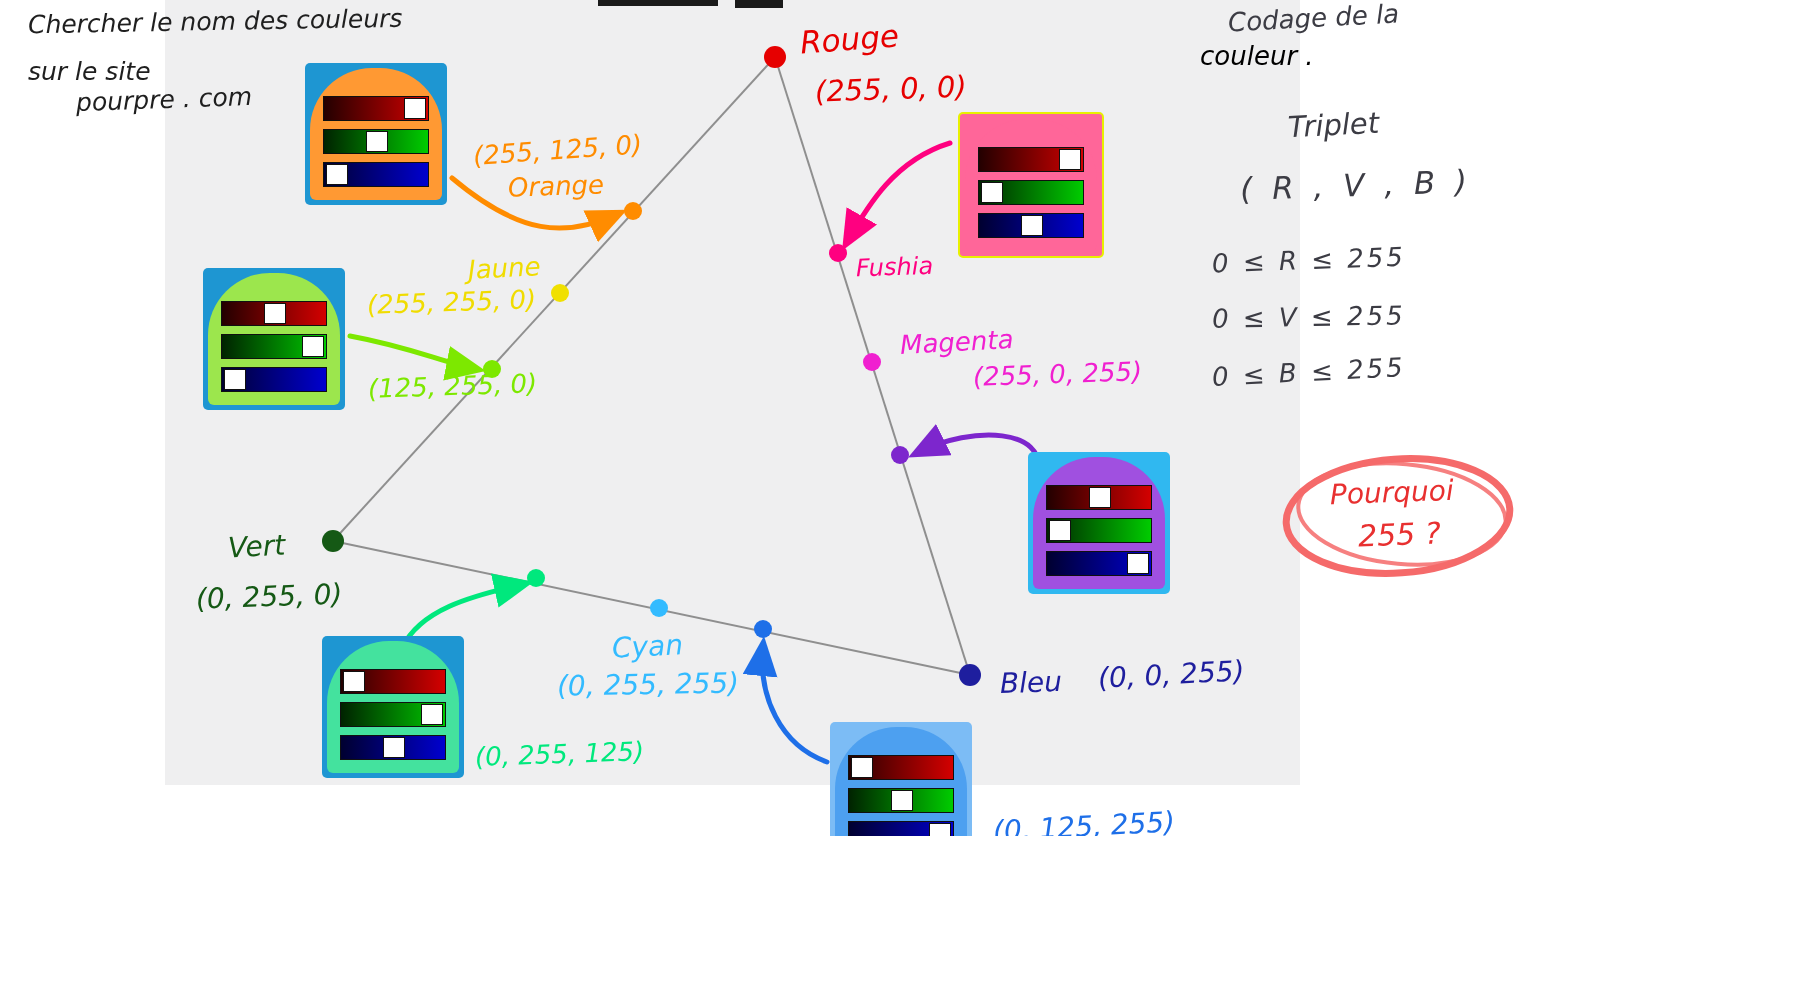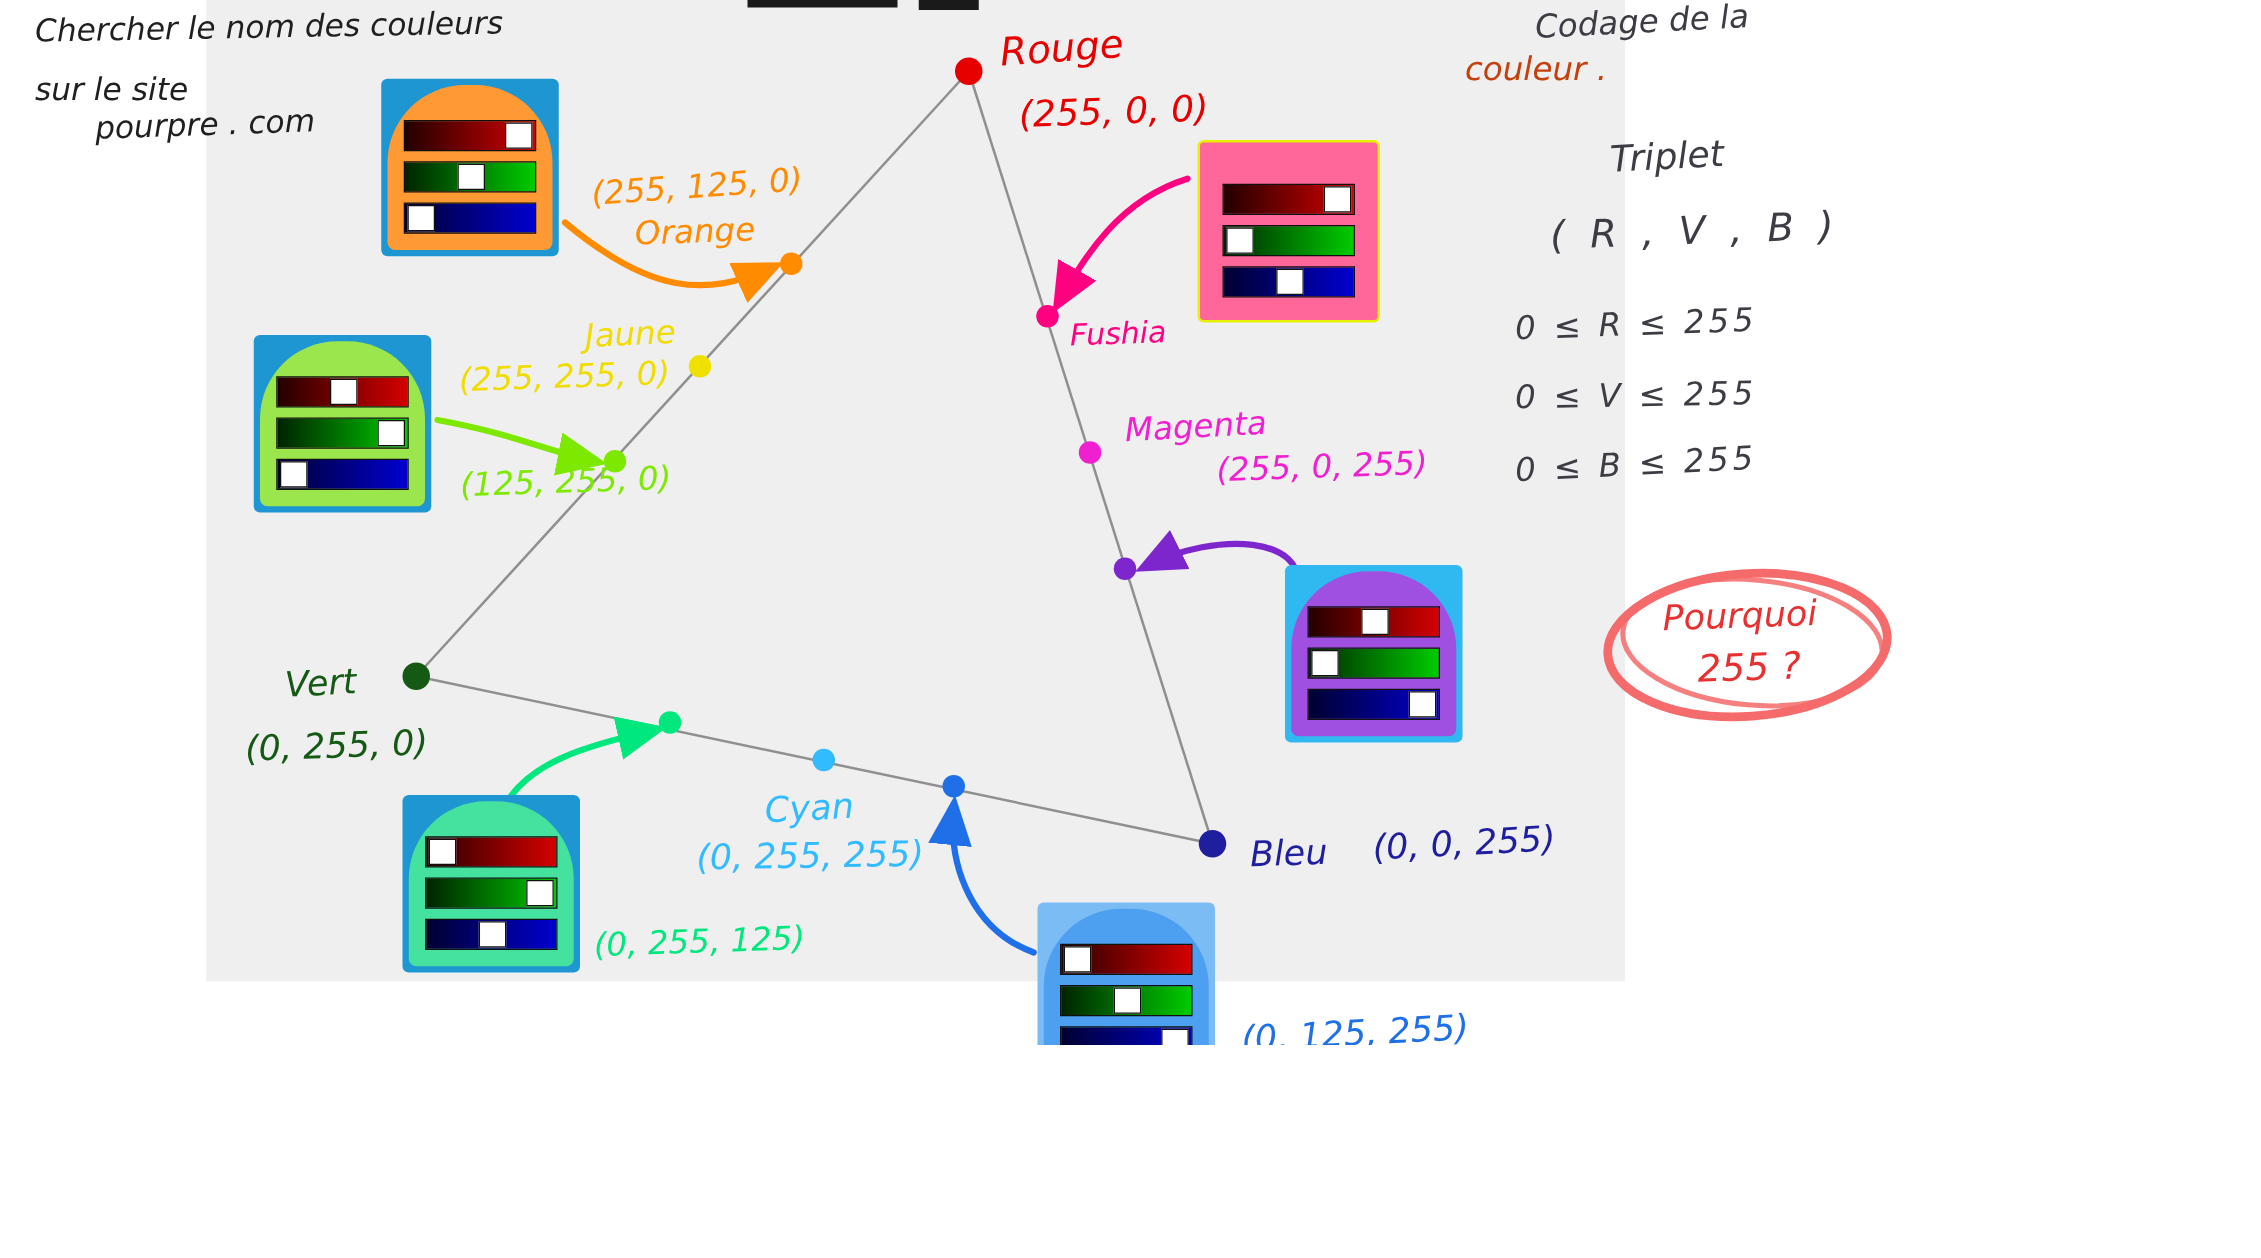--- a/index.html
+++ b/index.html
@@ -226,21 +226,21 @@
 
   <div class="hand" style="left:612px;top:632px;font-size:28px;color:#33bbff;transform:rotate(-3deg);">Cyan</div>
   <div class="hand" style="left:557px;top:670px;font-size:28px;color:#33bbff;transform:rotate(-1deg);">(0, 255, 255)</div>
 
   <div class="hand" style="left:1000px;top:668px;font-size:28px;color:#1e1e9e;transform:rotate(-2deg);">Bleu</div>
   <div class="hand" style="left:1098px;top:660px;font-size:28px;color:#1e1e9e;transform:rotate(-3deg);">(0, 0, 255)</div>
 
   <div class="hand" style="left:993px;top:812px;font-size:28px;color:#1e6fe8;transform:rotate(-3deg);">(0, 125, 255)</div>
 
   <div class="hand" style="left:1228px;top:4px;font-size:26px;color:#3c3c44;transform:rotate(-3deg);">Codage de la</div>
-  <div class="hand" style="left:1172px;top:42px;font-size:26px;color:#c2410c;">couleur .</div>
+  <div class="hand" style="left:1200px;top:42px;font-size:26px;color:#000000;">couleur .</div>
   <div class="hand" style="left:1288px;top:110px;font-size:29px;color:#3c3c44;transform:rotate(-3deg);">Triplet</div>
   <div class="hand" style="left:1240px;top:168px;font-size:31px;color:#3c3c44;letter-spacing:5px;transform:rotate(-2deg);">( R , V , B )</div>
   <div class="hand" style="left:1212px;top:246px;font-size:26px;color:#3c3c44;letter-spacing:3px;transform:rotate(-2deg);">0  ≤  R  ≤  255</div>
   <div class="hand" style="left:1212px;top:303px;font-size:26px;color:#3c3c44;letter-spacing:3px;transform:rotate(-1deg);">0  ≤  V  ≤  255</div>
   <div class="hand" style="left:1212px;top:358px;font-size:26px;color:#3c3c44;letter-spacing:3px;transform:rotate(-3deg);">0  ≤  B  ≤  255</div>
 
   <div class="hand" style="left:1330px;top:478px;font-size:28px;color:#e83030;transform:rotate(-2deg);">Pourquoi</div>
   <div class="hand" style="left:1358px;top:518px;font-size:30px;color:#e83030;transform:rotate(-2deg);">255 ?</div>
 
 </div>

